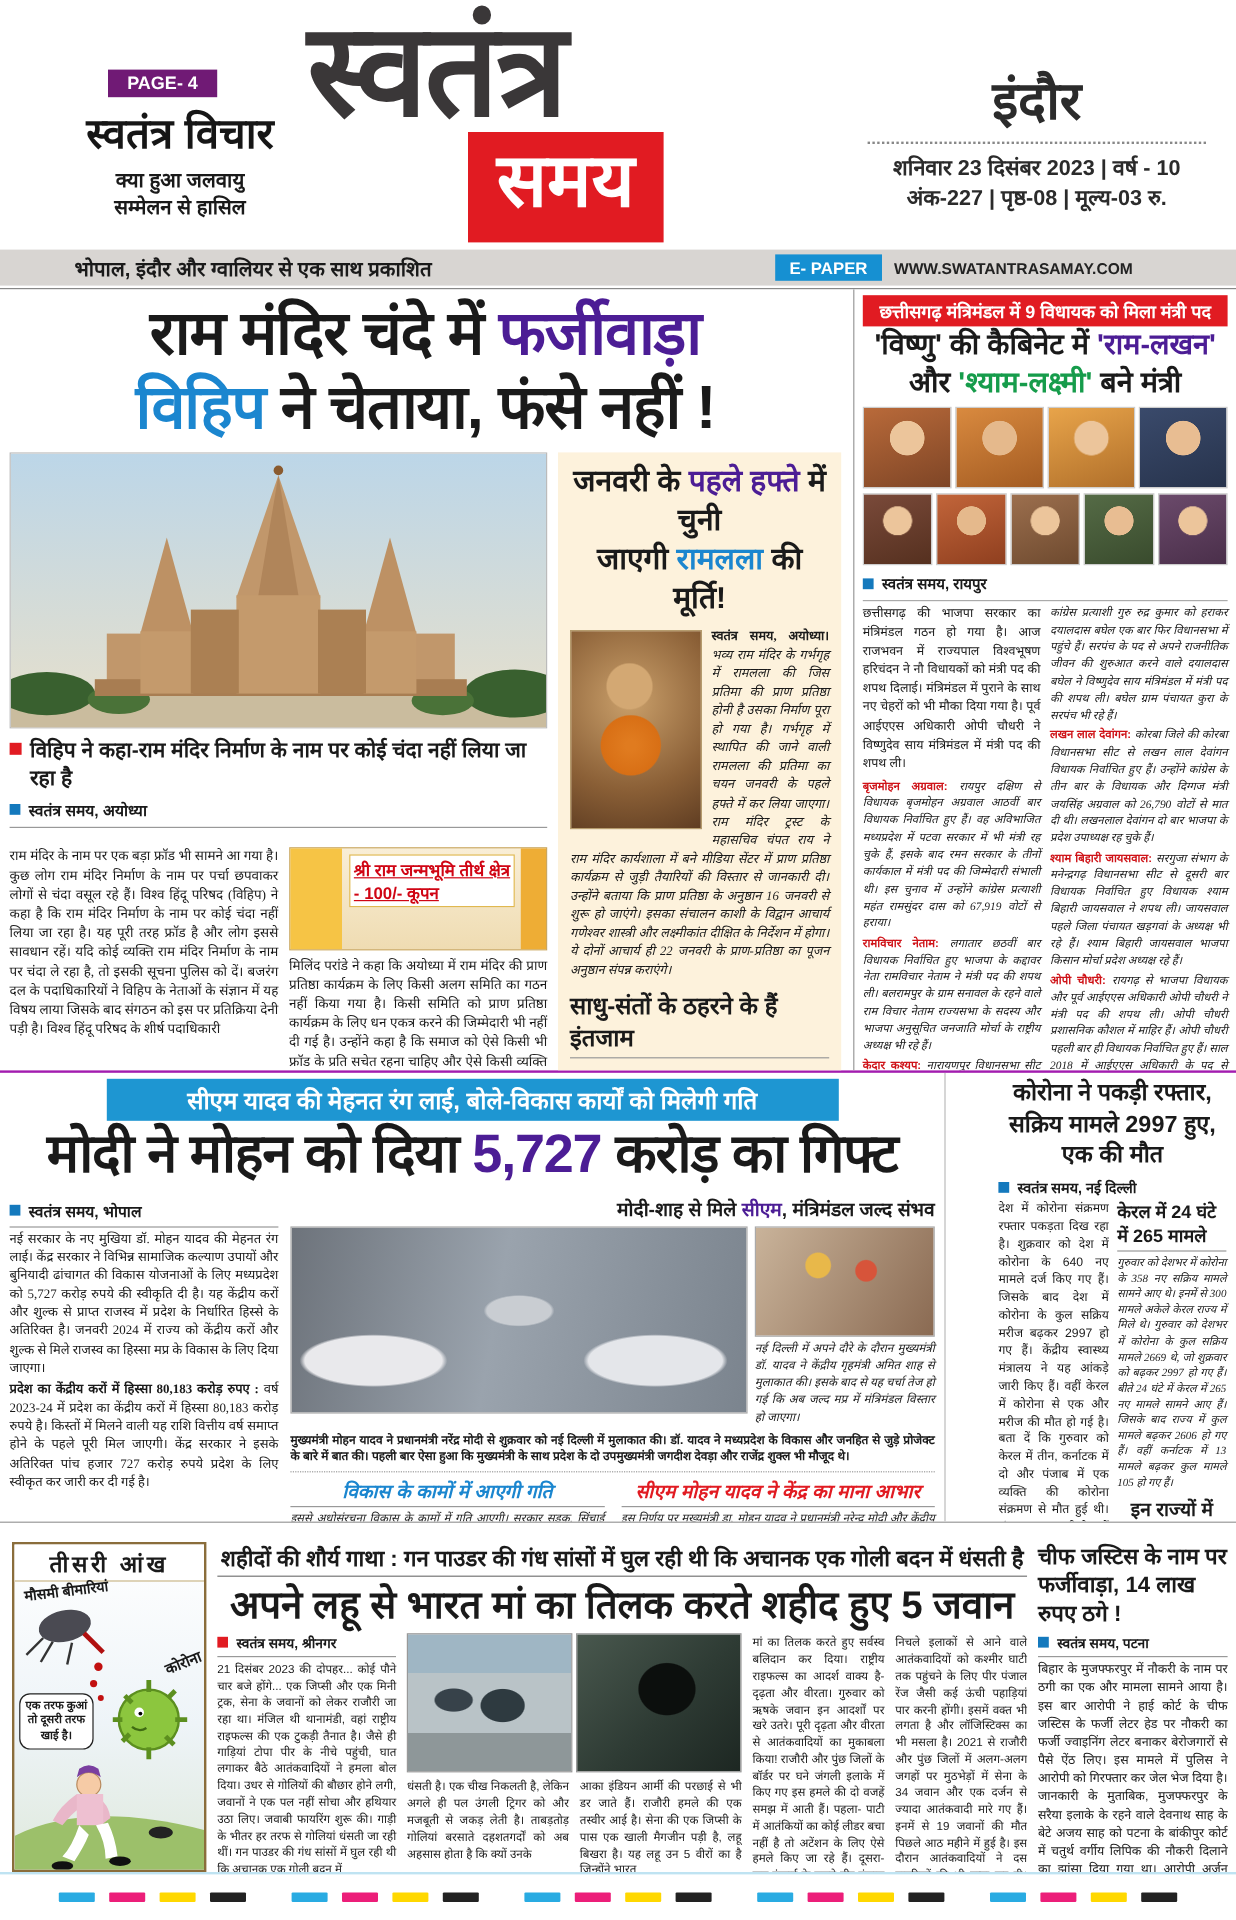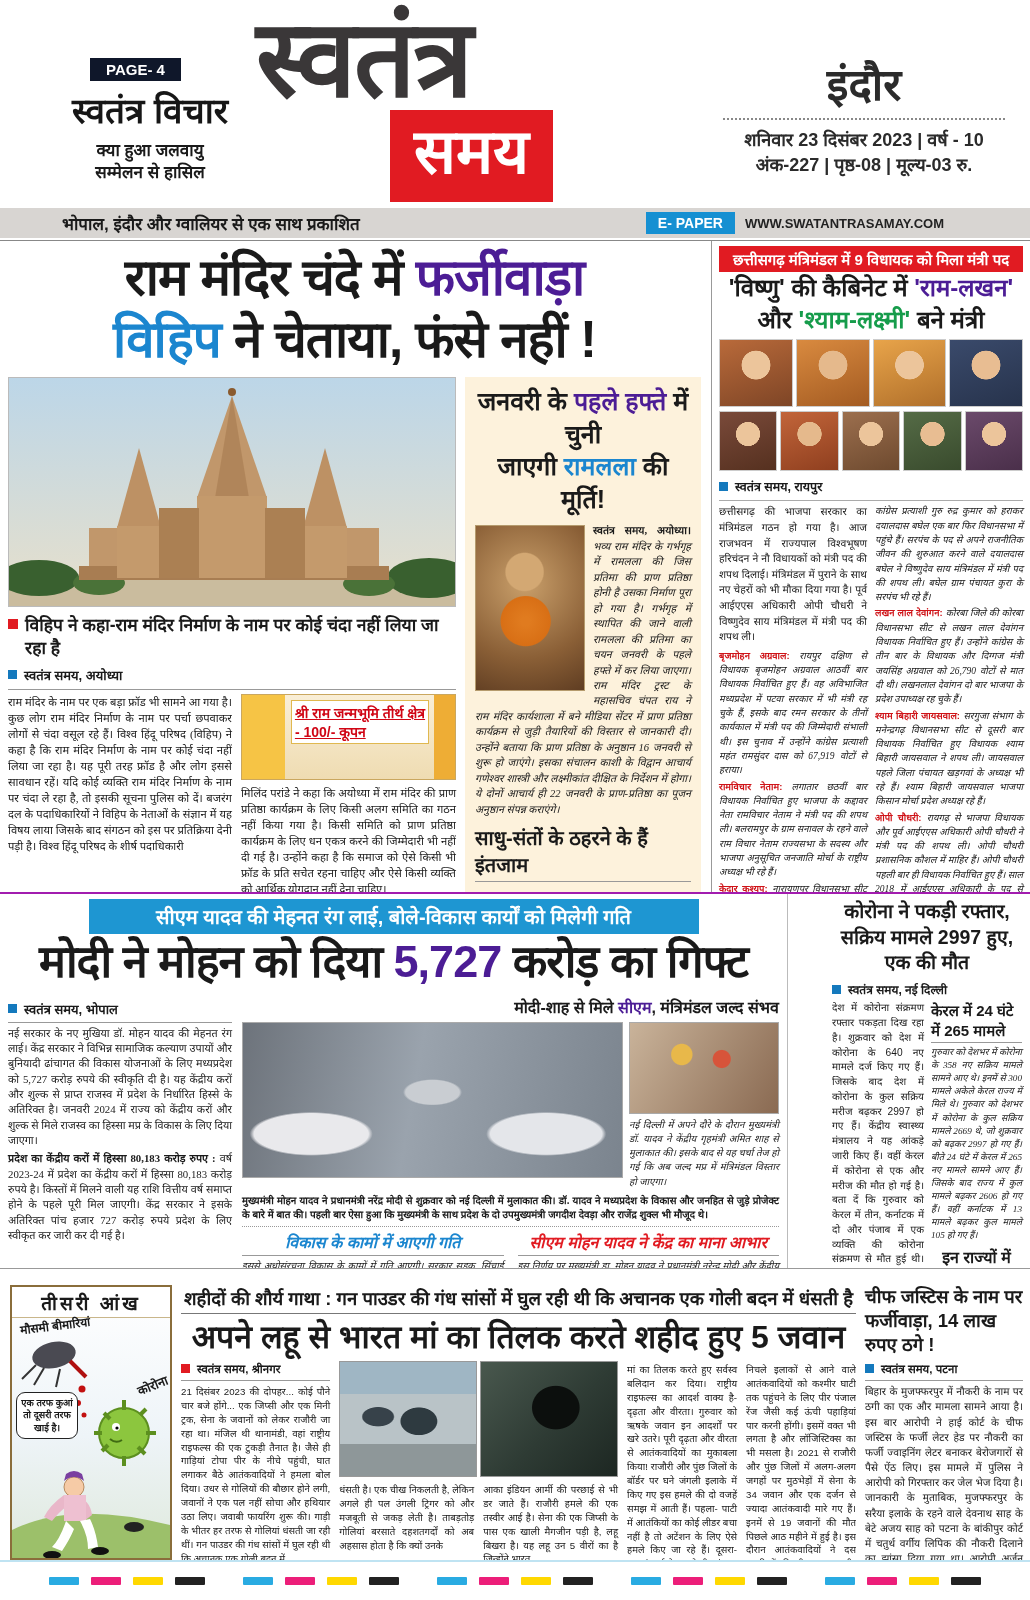--- a/index.html
+++ b/index.html
@@ -2,21 +2,21 @@
 <html><head>
 <meta charset="utf-8">
 <style>
   html,body{margin:0;padding:0;background:#777;}
   *{box-sizing:border-box;}
   .page{width:1030px;height:1600px;background:#fff;margin:0 auto;position:relative;overflow:hidden;
         font-family:"Liberation Sans","DejaVu Sans",sans-serif;color:#1a1a1a;}
   .red{color:#4c1d95}.blue{color:#1b86cf}.green{color:#169c4b}
   
   .header{height:240px;position:relative;}
-  .page-badge{position:absolute;left:90px;top:58px;background:#0f172a;color:#fff;font-size:15px;font-weight:bold;padding:3px 16px;}
+  .page-badge{position:absolute;left:90px;top:58px;background:#701a75;color:#fff;font-size:15px;font-weight:bold;padding:3px 16px;}
   .edition-title{position:absolute;left:40px;top:86px;width:220px;text-align:center;font-size:35px;font-weight:bold;color:#161616;}
   .teaser{position:absolute;left:40px;top:140px;width:220px;text-align:center;font-size:17px;font-weight:bold;line-height:1.3;}
   .mast1{position:absolute;left:256px;top:-14px;font-size:108px;font-weight:bold;color:#3a3738;letter-spacing:-2px;line-height:1.35;}
   .mast2{position:absolute;left:390px;top:110px;background:#e11b22;color:#fff;font-size:62px;font-weight:bold;padding:0 24px 8px;line-height:1.35;}
   .hdr-right{position:absolute;left:703px;top:60px;width:322px;text-align:center;}
   .city{font-size:44px;font-weight:bold;color:#2b2b2b;line-height:1.15;}
   .dotline{border-top:2px dotted #888;margin:7px 20px 8px;}
   .dateline,.issueline{font-size:18px;font-weight:bold;color:#2b2b2b;line-height:1.4;}
   .pub-strip{position:absolute;left:0;right:0;top:208px;height:30px;background:#d8d5d2;display:flex;align-items:center;justify-content:space-between;}
   .pub-left{margin-left:62px;font-size:17px;font-weight:bold;}
@@ -31,21 +31,21 @@
   .lead-media{display:flex;gap:9px;margin-top:6px;}
   .lead-left{width:448px;}
   .temple-photo{width:100%;height:230px;overflow:hidden;border:1px solid #bbb;}
   .bullet-line{display:flex;margin-top:7px;}
   .sq{flex:0 0 auto;width:10px;height:10px;margin:5px 7px 0 0;}
   .red-sq{background:#e11b22}.blue-sq{background:#1479bd}
   .bullet-text{font-size:17.5px;font-weight:bold;line-height:1.3;}
   .byline{display:flex;align-items:center;font-size:13px;font-weight:bold;margin:6px 0 3px;}
   .byline .sq{margin:0 7px 0 0;width:9px;height:9px;}
   .lead-left .byline{border-bottom:1px solid #999;padding-bottom:5px;}
-  .lead-body{display:flex;gap:9px;margin-top:4px;}
+  .lead-body{display:flex;gap:9px;margin-top:16px;}
   .lead-body p{margin:0;font-size:11.2px;line-height:1.43;text-align:justify;font-family:"Liberation Serif","DejaVu Serif",serif;}
   .body-leftcol{width:51%;}
   .body-rightcol{width:49%;}
   .coupon{height:86px;background:linear-gradient(#f9eed6,#efdcb2);border:1px solid #caa75f;position:relative;margin-bottom:5px;}
   .coupon::before{content:"";position:absolute;left:0;top:0;bottom:0;width:20%;background:#f6c445;}
   .coupon::after{content:"";position:absolute;right:0;top:0;bottom:0;width:10%;background:#eead35;}
   .coupon-strip{position:absolute;top:5px;left:23%;right:12%;background:#fff;color:#d00514;font-size:14px;font-weight:bold;padding:2px 3px;border:1px solid #e0b84f;z-index:2;text-decoration:underline;}
   .murti-box{flex:1;background:#fdf2dc;padding:8px 10px 0;overflow:hidden;}
   .murti-h{font-size:25px;font-weight:bold;text-align:center;line-height:1.3;}
   .murti-body{margin-top:8px;font-size:10.6px;line-height:1.46;text-align:justify;
@@ -129,21 +129,21 @@
   .cor-sub-b{margin:3px 0 4px;font-size:9.2px;font-style:italic;font-family:"Liberation Serif","DejaVu Serif",serif;line-height:1.42;text-align:justify;}
   .cor-sub-h2{font-size:16px;font-weight:bold;text-align:center;margin-top:2px;}
   
   .bottom-band{display:flex;height:292px;border-top:1px solid #999;gap:9px;padding:16px 7px 0 10px;overflow:hidden;}
   .cartoon-box{width:162px;border:2px solid #8a6d3b;position:relative;background:linear-gradient(180deg,#ffffff,#eef4f8 55%,#dfe9dc);overflow:hidden;}
   .cartoon-title{font-size:19px;font-weight:bold;text-align:center;padding:3px 0 1px;letter-spacing:3px;border-bottom:1px solid #c9b68a;background:#fff;}
   .cartoon-canvas{position:absolute;left:0;right:0;top:28px;bottom:0;}
   .cartoon-canvas svg{position:absolute;left:0;top:0;}
   .mosq-label{position:absolute;top:2px;left:8px;font-size:12px;font-weight:bold;transform:rotate(-7deg);}
   .virus-label{position:absolute;top:62px;right:2px;font-size:12.5px;font-weight:bold;transform:rotate(-22deg);}
-  .speech{position:absolute;top:77px;left:4px;width:62px;background:#fff;border:1.5px solid #222;border-radius:9px;font-size:9.5px;font-weight:bold;padding:4px 4px;line-height:1.3;text-align:center;}
+  .speech{position:absolute;top:96px;left:4px;width:62px;background:#fff;border:1.5px solid #222;border-radius:9px;font-size:9.5px;font-weight:bold;padding:4px 4px;line-height:1.3;text-align:center;}
   .martyr{flex:1;min-width:0;overflow:hidden;}
   .martyr-kicker{font-size:18.5px;font-weight:bold;border-bottom:1px solid #777;padding-bottom:3px;text-align:center;}
   .martyr-h{font-size:32px;font-weight:bold;text-align:center;line-height:1.25;margin:3px 0 4px;}
   .martyr-row{display:flex;gap:9px;}
   .m-c1{width:152px;}
   .martyr .byline{font-size:11.5px;border-bottom:1px solid #999;padding-bottom:4px;margin:0 0 4px;}
   .m-body{margin:2px 0 0;font-size:9.7px;line-height:1.43;text-align:justify;}
   .m-mid{width:284px;}
   .m-photos{display:flex;gap:3px;}
   .m-photo{flex:1;height:116px;border:1px solid #999;}

